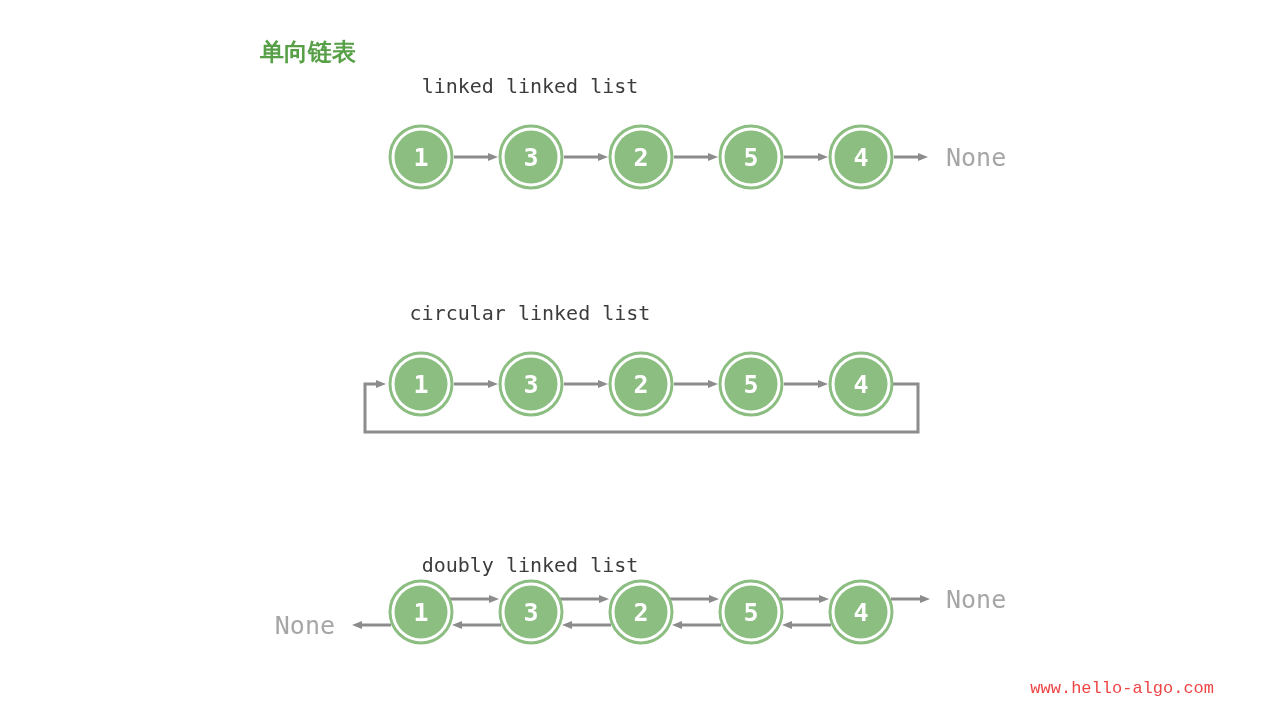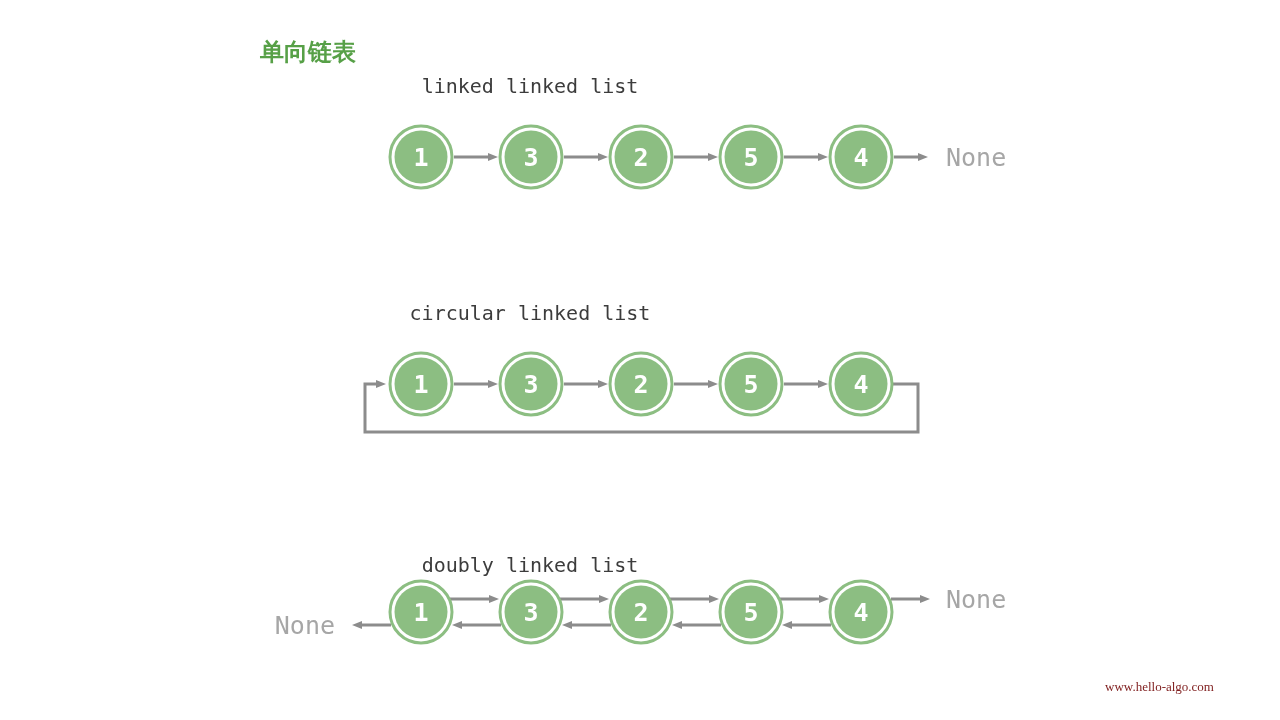--- a/index.html
+++ b/index.html
@@ -48,23 +48,23 @@
     text-anchor: middle;
   }
   .arrow-line {
     stroke: #8C8C8C;
     stroke-width: 3;
     fill: none;
   }
   .watermark {
     position: absolute;
     right: 66px; top: 679px;
-    font-family: Liberation Serif, serif;
-    font-size: 13px;
-    color: #7f1d1d;
+    font-family: Liberation Mono, monospace;
+    font-size: 17px;
+    color: #ef4444;
   }
 </style>
 </head>
 <body>
 
 <div id="canvas">
 
   <div class="section-title" style="top:37px;">单向链表</div>
   <div class="section-subtitle" style="top:73px;">linked linked list</div>
 

